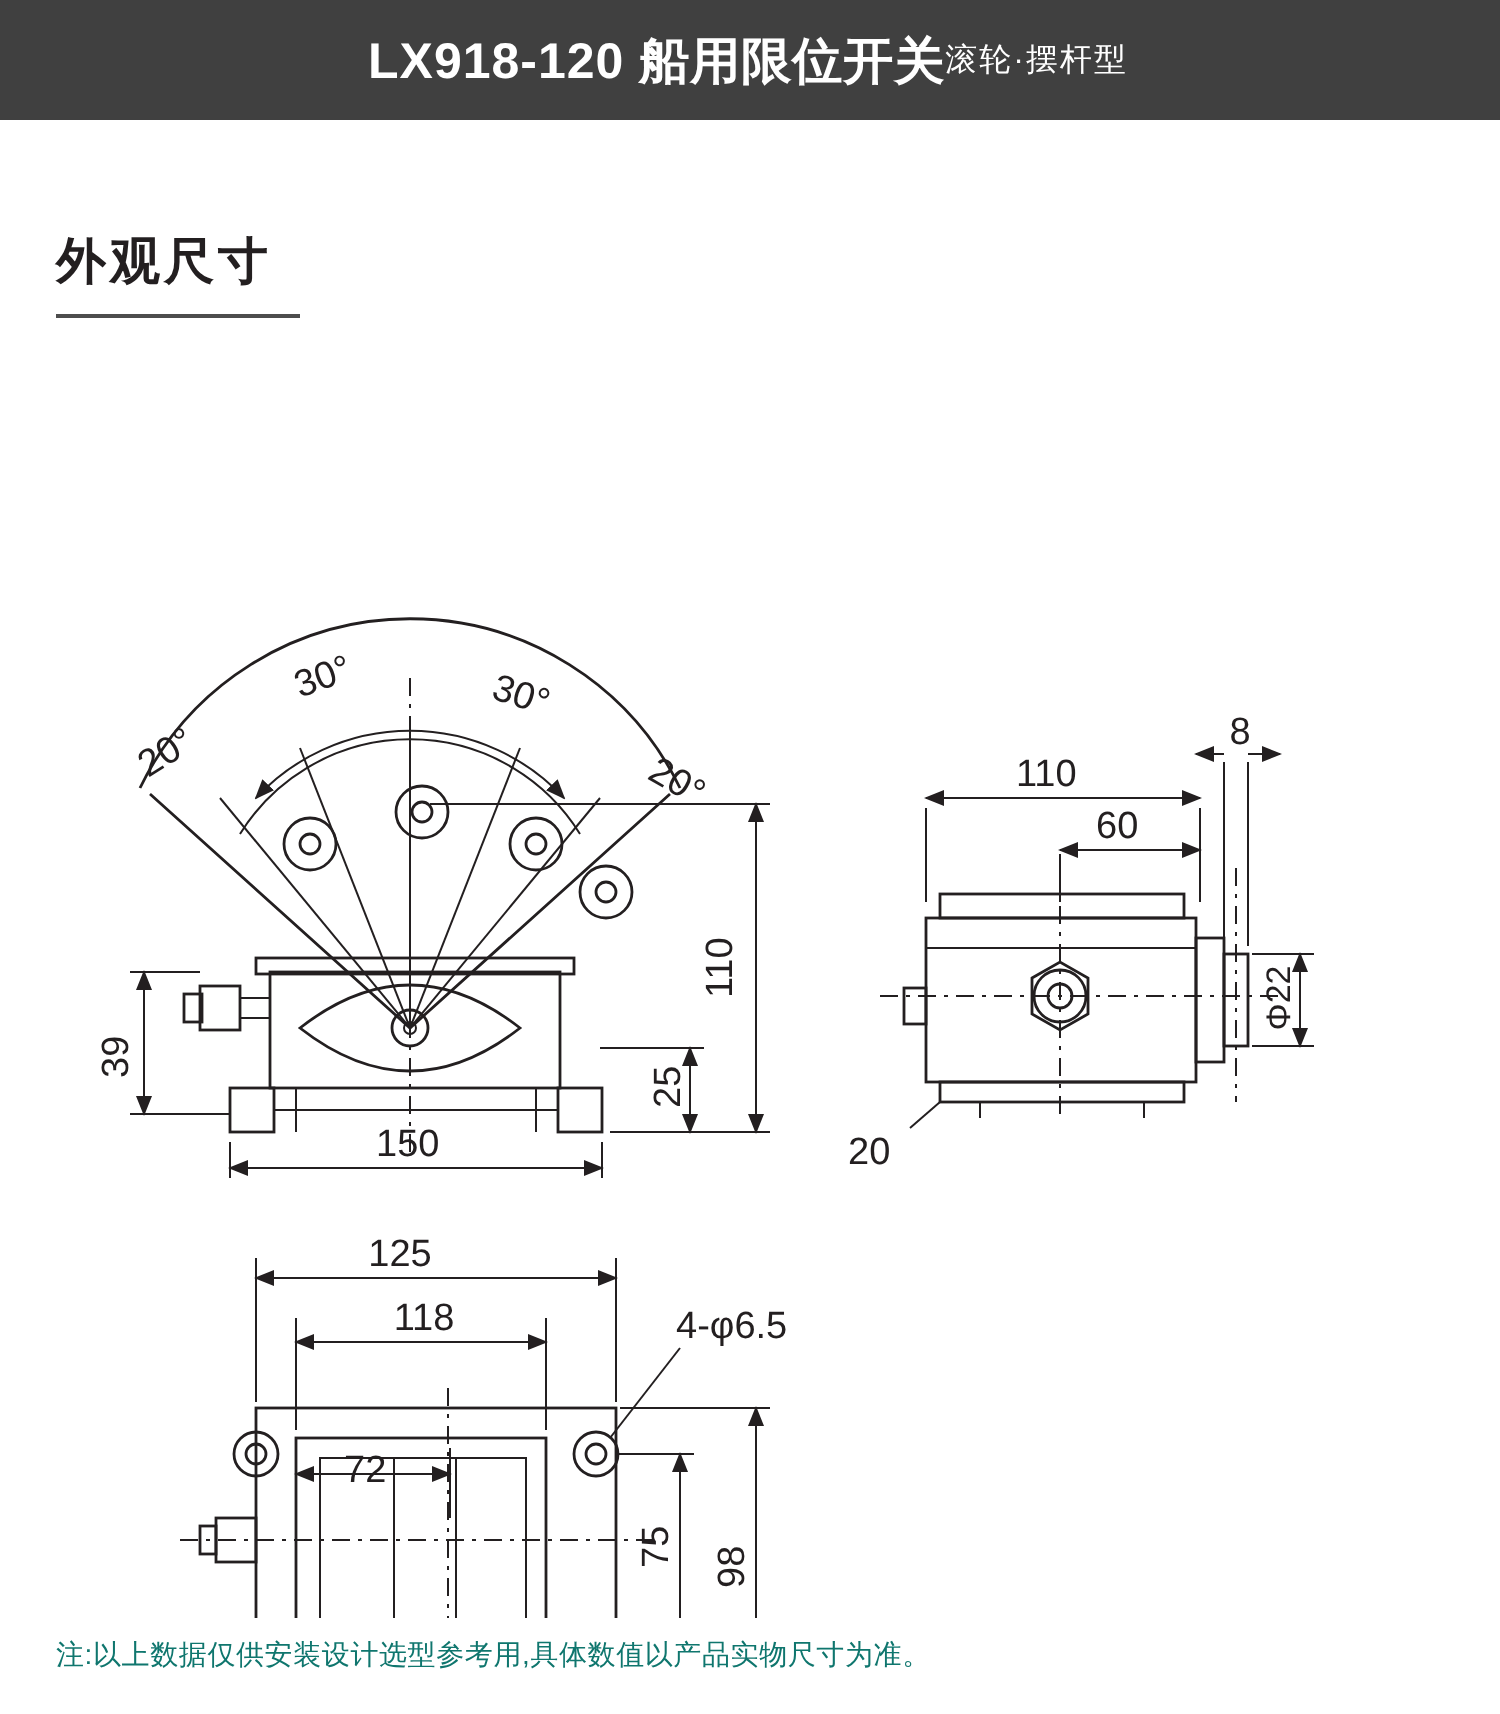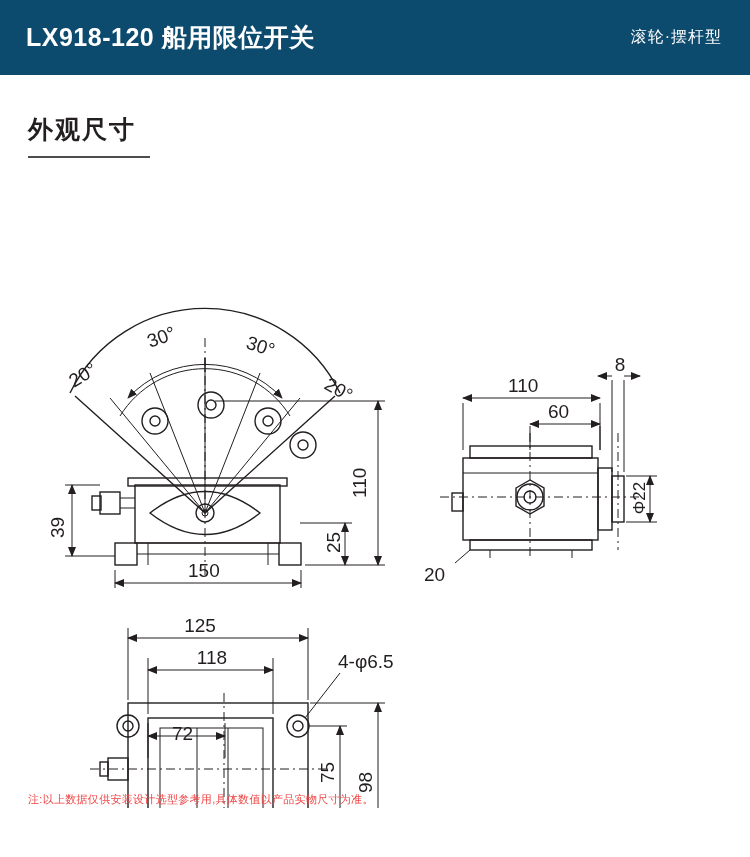--- a/index.html
+++ b/index.html
@@ -11,45 +11,46 @@
     height: 857px;
     background: #ffffff;
     font-family: "Liberation Sans", sans-serif;
     color: #231f20;
     overflow: hidden;
     position: relative;
   }
 
   
   .header {
-    height: 75px;
-    background: #0c4a6e;
+    height: 60px;
+    background: #404040;
     display: flex;
     align-items: center;
-    justify-content: space-between;
+    justify-content: center;
     padding: 0 28px 0 26px;
     box-sizing: border-box;
   }
   .header-title {
     color: #ffffff;
     font-size: 25px;
     font-weight: bold;
     letter-spacing: 0.5px;
     white-space: nowrap;
   }
   .header-sub {
     color: #ffffff;
     font-size: 16px;
     white-space: nowrap;
     letter-spacing: 1px;
   }
 
   
   .section {
-    padding: 38px 0 0 28px;
+    padding: 22px 0 0 28px;
+    margin-top: 32px;
   }
   .section-title {
     font-size: 25px;
     font-weight: bold;
     color: #231f20;
     letter-spacing: 2px;
     display: inline-block;
     padding-bottom: 8px;
   }
   .section-rule {
@@ -66,23 +67,23 @@
     height: 650px;
   }
   .drawing-wrap svg {
     display: block;
   }
 
   
   .note {
     position: absolute;
     left: 28px;
-    bottom: 50px;
-    font-size: 11px;
-    color: #ef4444;
+    bottom: 20px;
+    font-size: 14px;
+    color: #0f766e;
     letter-spacing: 0.3px;
   }
 
   .ln { stroke: #231f20; fill: none; }
   .thin { stroke-width: 1; }
   .med { stroke-width: 1.4; }
   .dash { stroke-dasharray: 9 4 2 4; }
   .dimtxt {
     font-family: "Liberation Sans", sans-serif;
     font-size: 19px;

